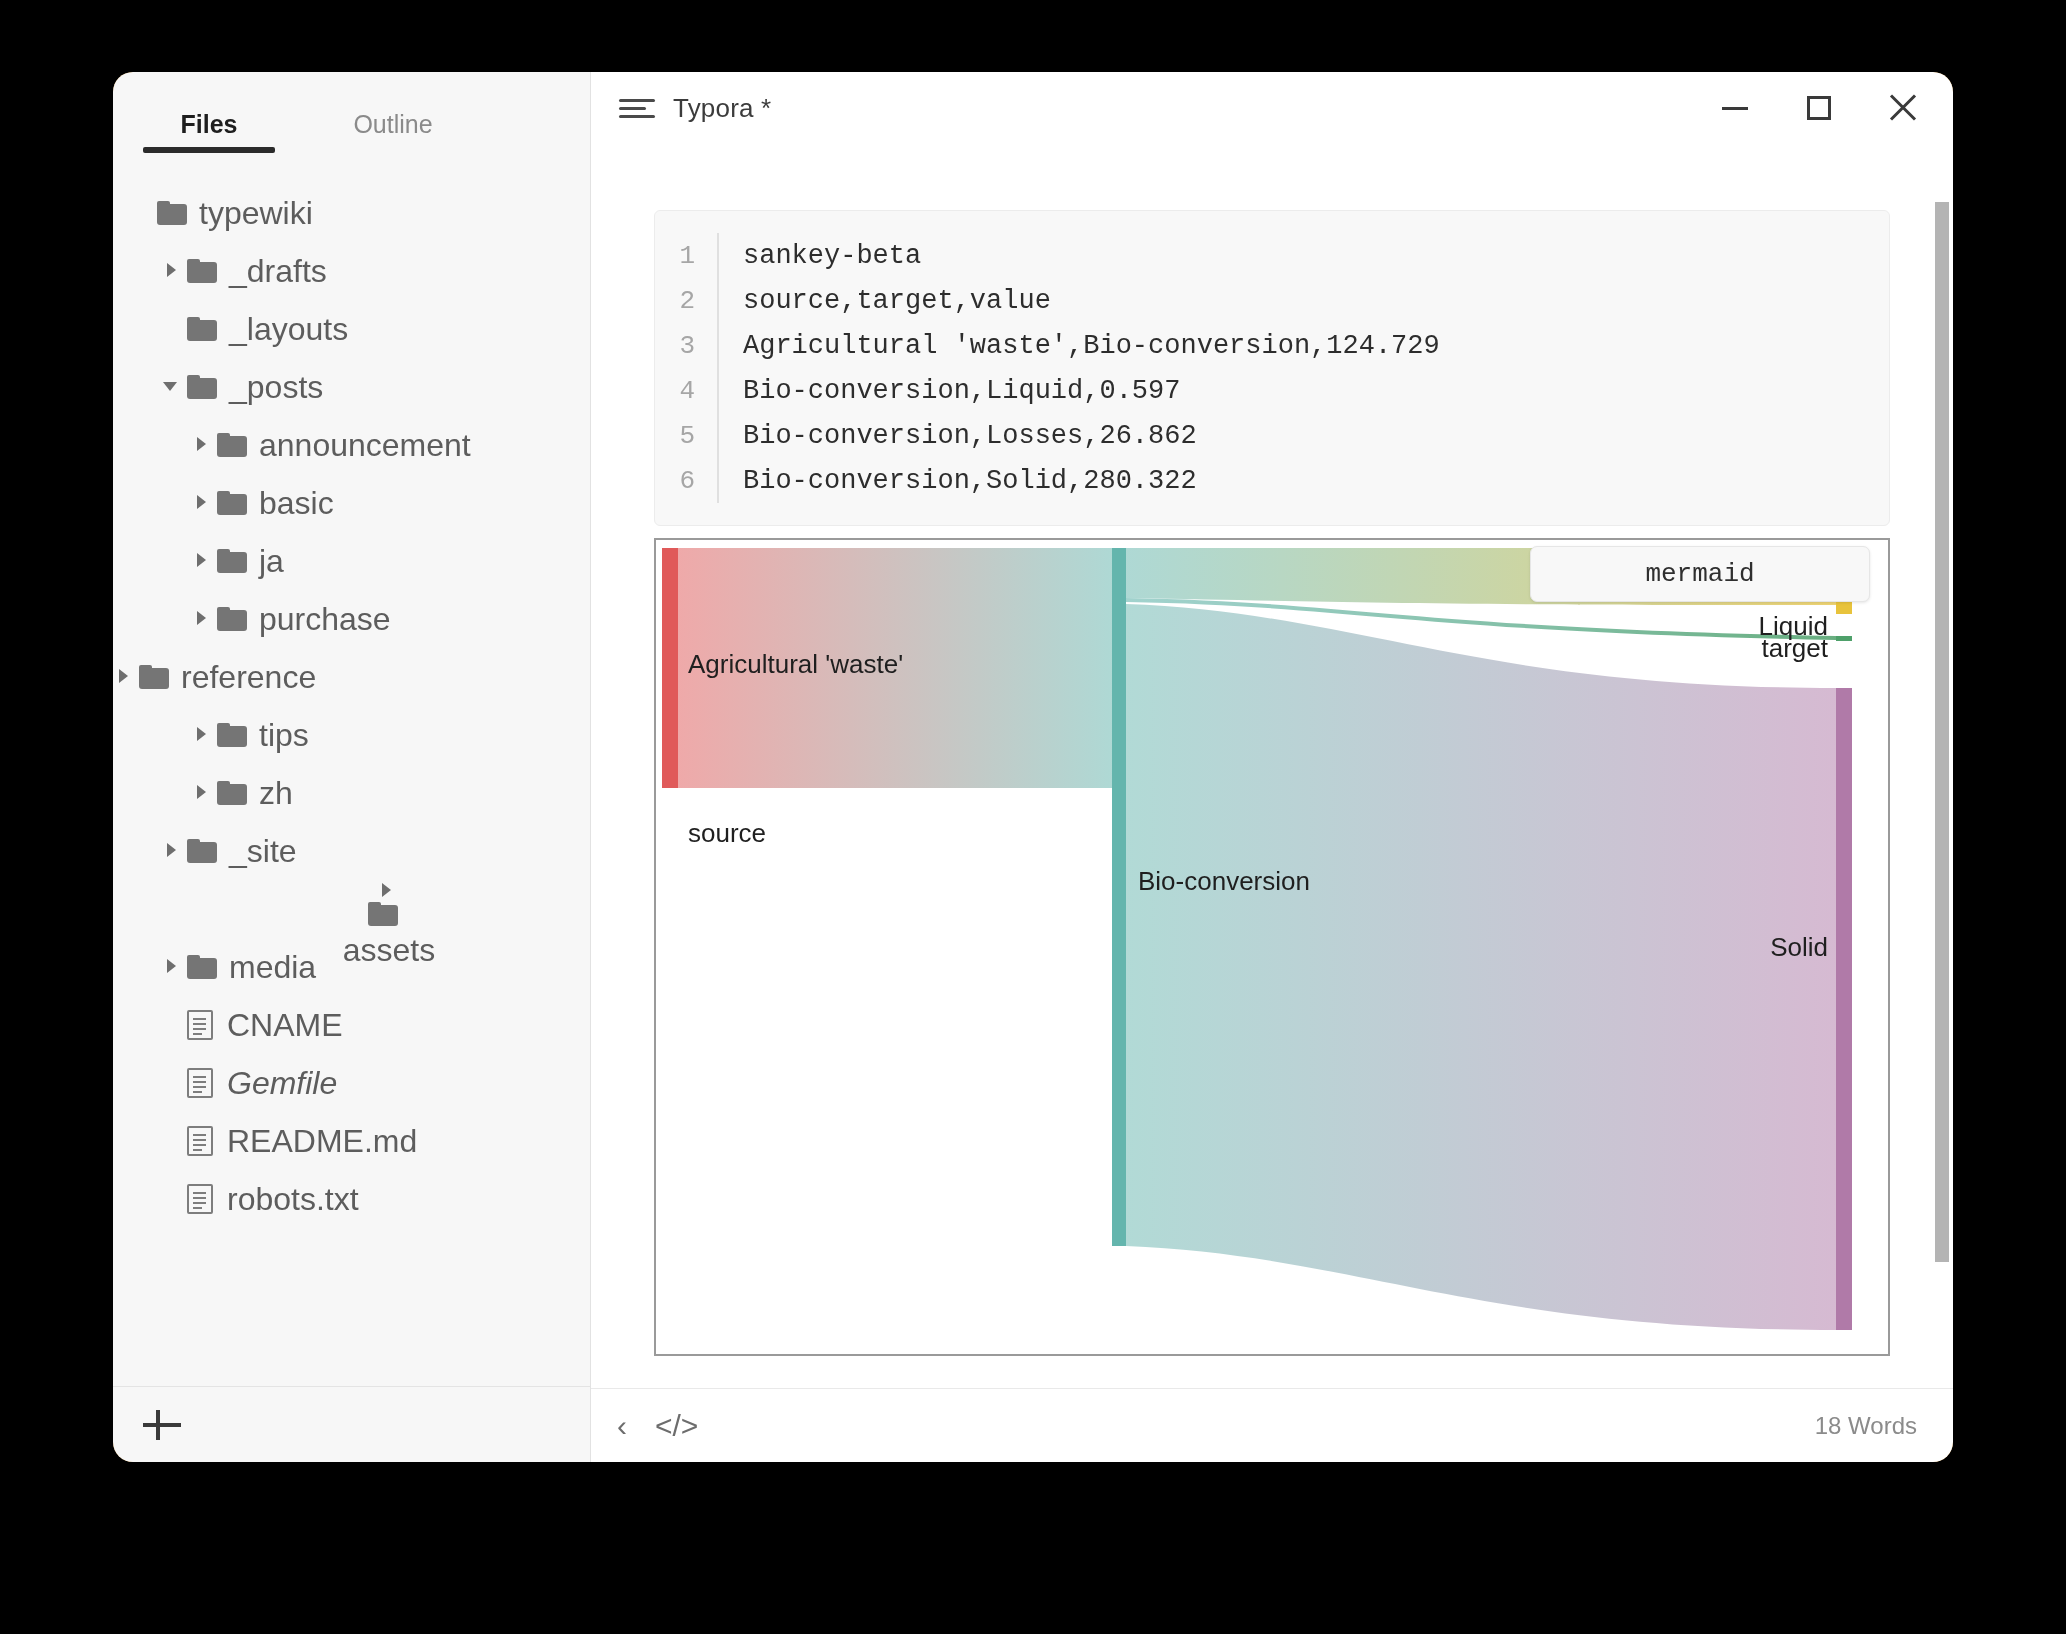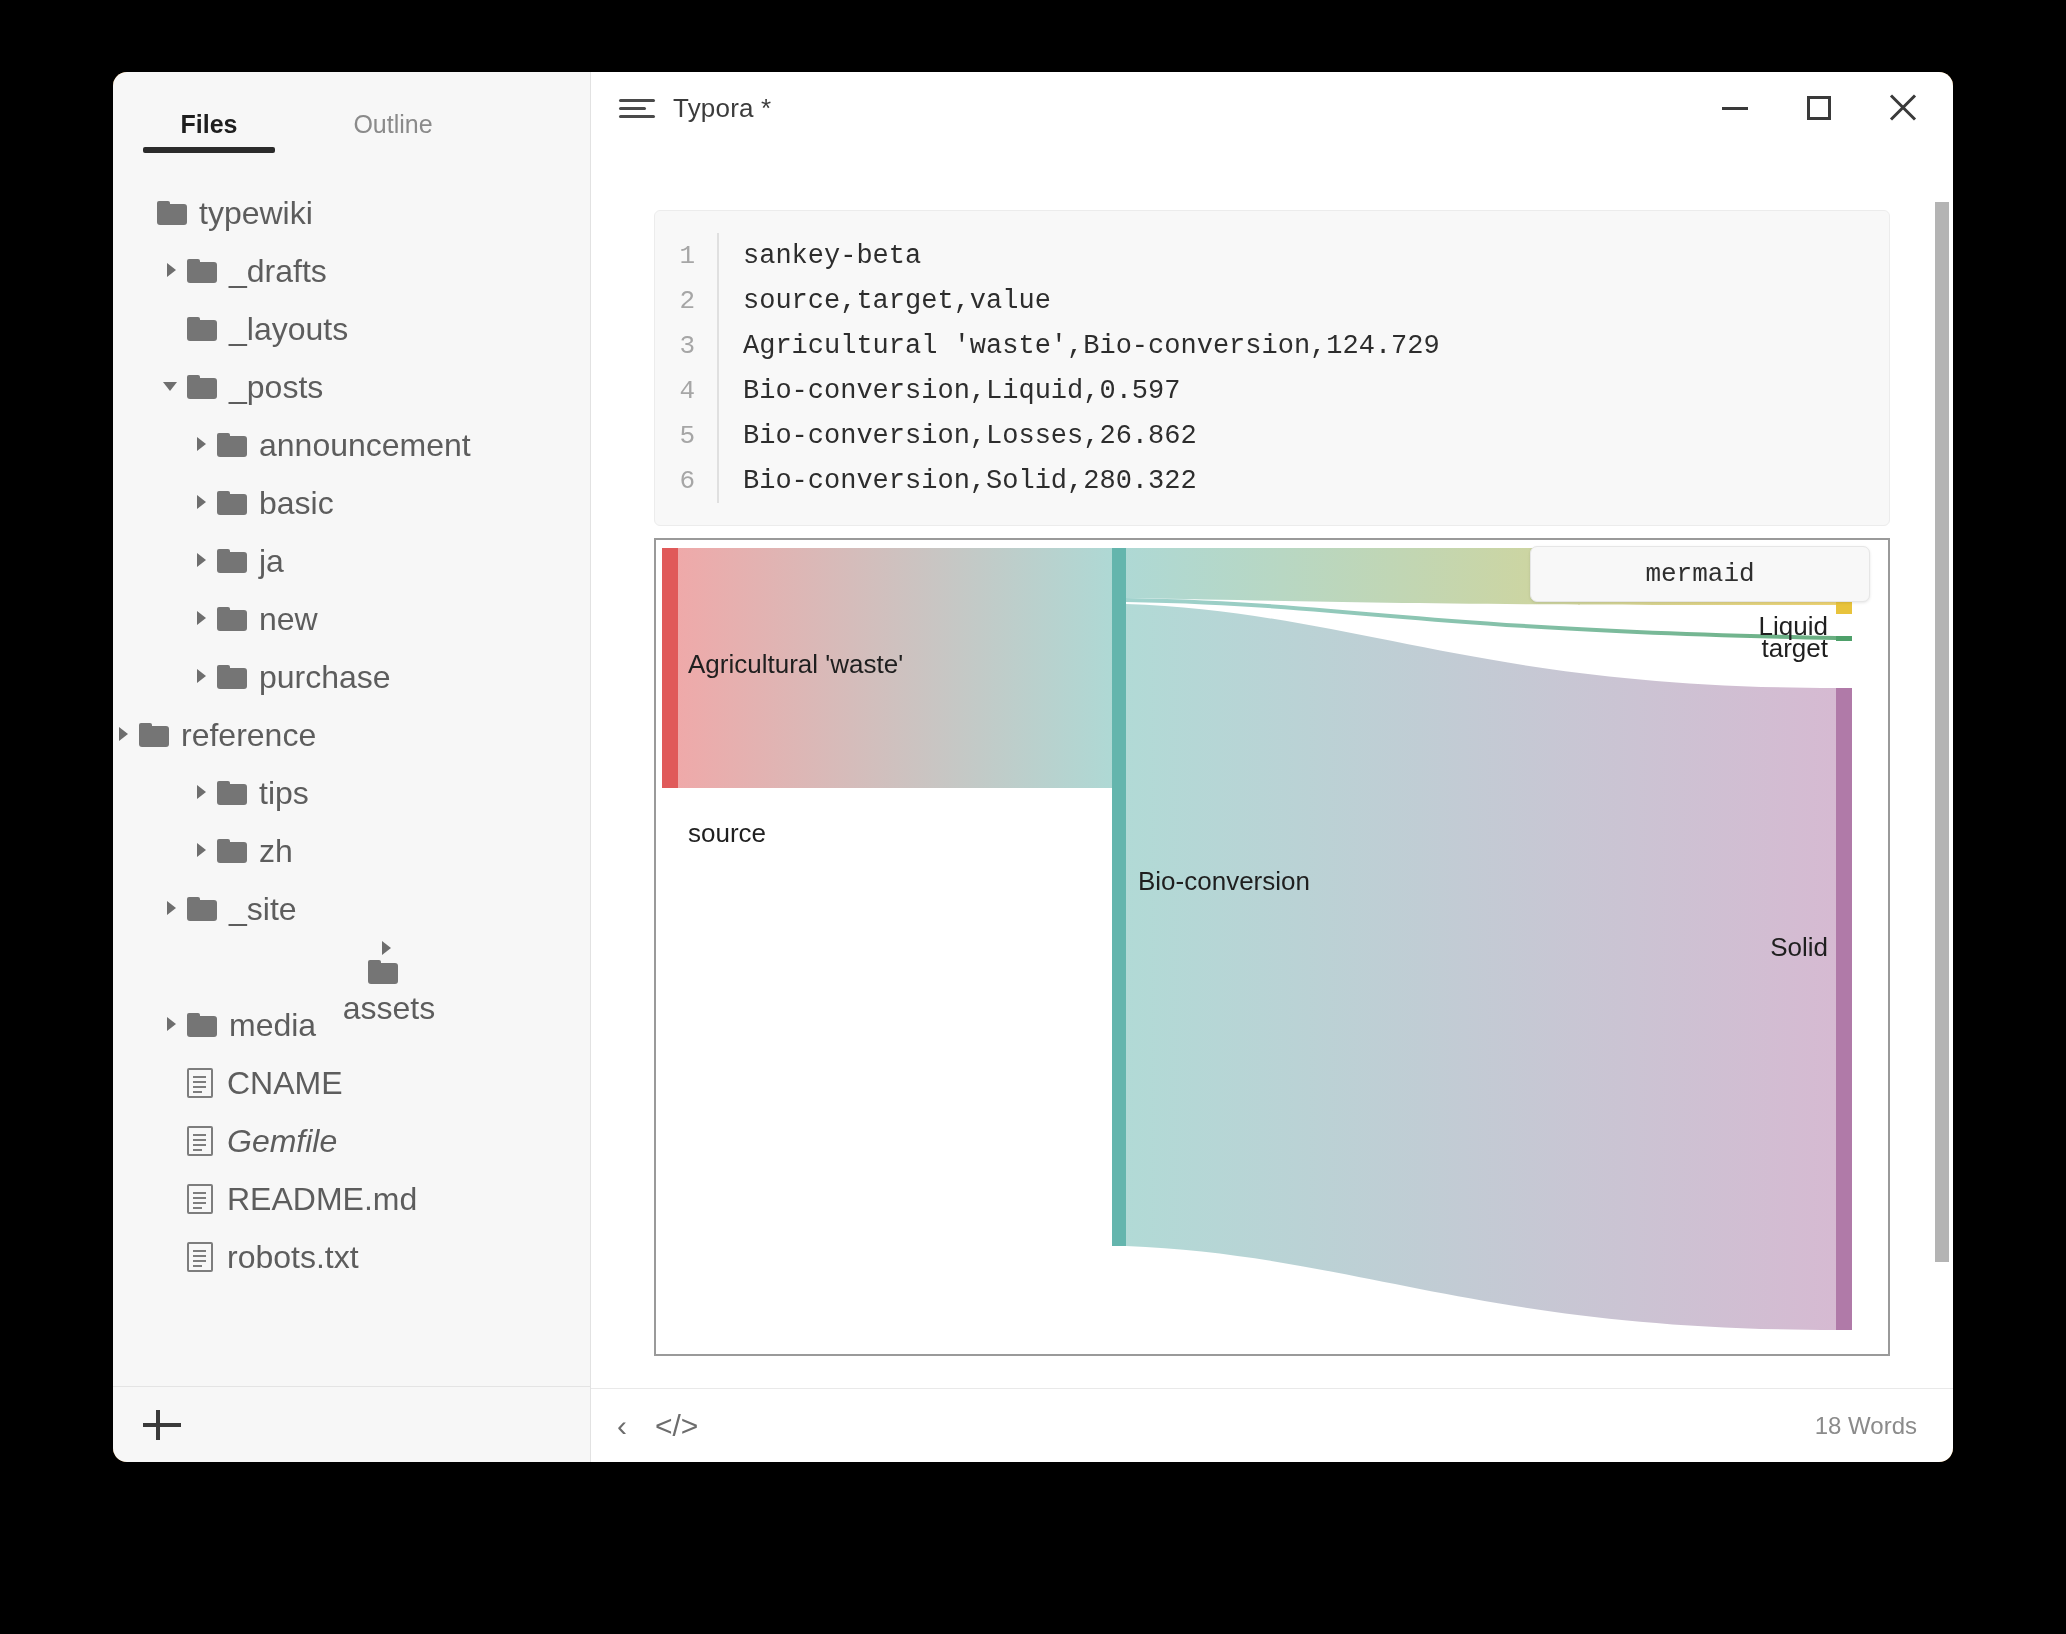--- a/index.html
+++ b/index.html
@@ -10,21 +10,21 @@
     overflow: hidden;
   }
   #root { position: relative; width: 2066px; height: 1634px; background: #000; }
 
   
   .window {
     position: absolute;
     left: 113px; top: 72px;
     width: 1840px; height: 1390px;
     background: #a16207;
-    border-radius: 14px;
+    border-radius: 20px;
     overflow: hidden;
     display: flex;
     box-shadow: 0 0 0 1px rgba(0,0,0,0.05);
   }
 
   
   .sidebar {
     width: 478px;
     height: 100%;
     background: #f7f7f7;
@@ -362,25 +362,20 @@
           </div>
           <div class="node" style="padding-left: 78px;">
             <span class="arrow right"></span>
             <span class="folder-icon"></span>
             <span>basic</span>
           </div>
           <div class="node" style="padding-left: 78px;">
             <span class="arrow right"></span>
             <span class="folder-icon"></span>
             <span>ja</span>
-          </div>
-          <div class="node" style="padding-left: 78px;">
-            <span class="arrow right"></span>
-            <span class="folder-icon"></span>
-            <span>new</span>
           </div>
           <div class="node" style="padding-left: 78px;">
             <span class="arrow right"></span>
             <span class="folder-icon"></span>
             <span>purchase</span>
           </div>
           <div class="node" style="">
             <span class="arrow right"></span>
             <span class="folder-icon"></span>
             <span>reference</span>

